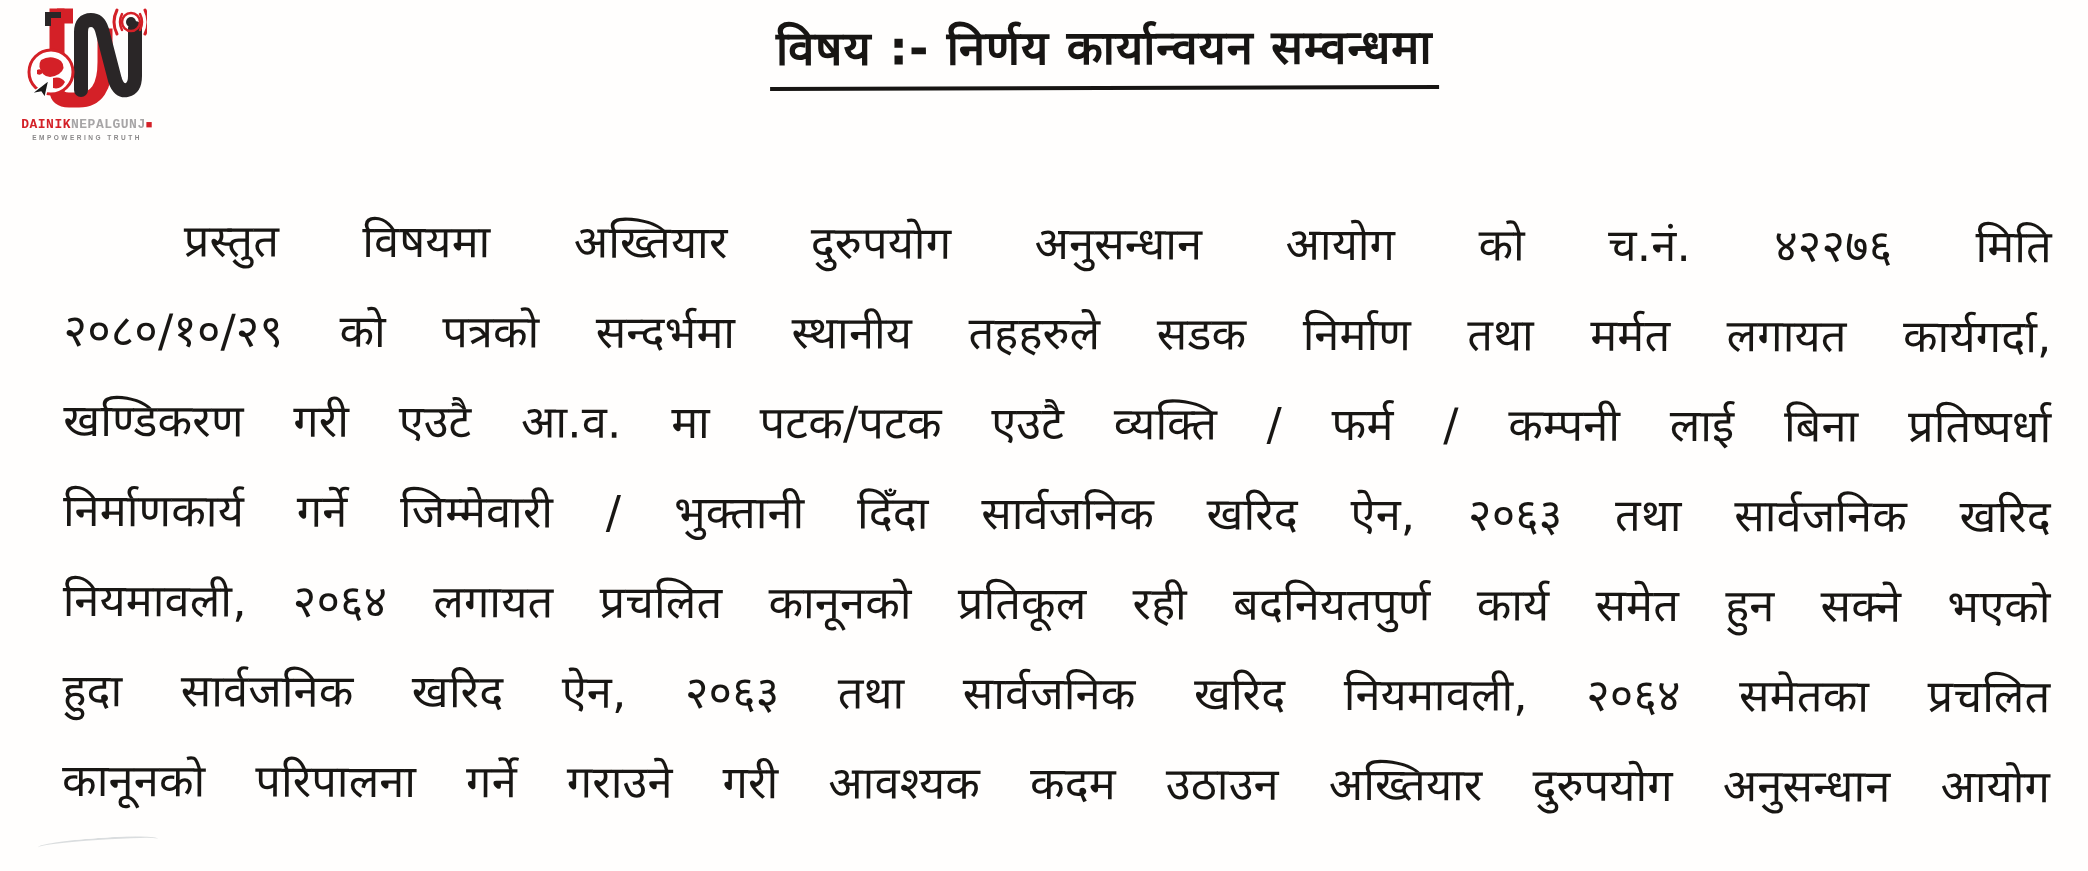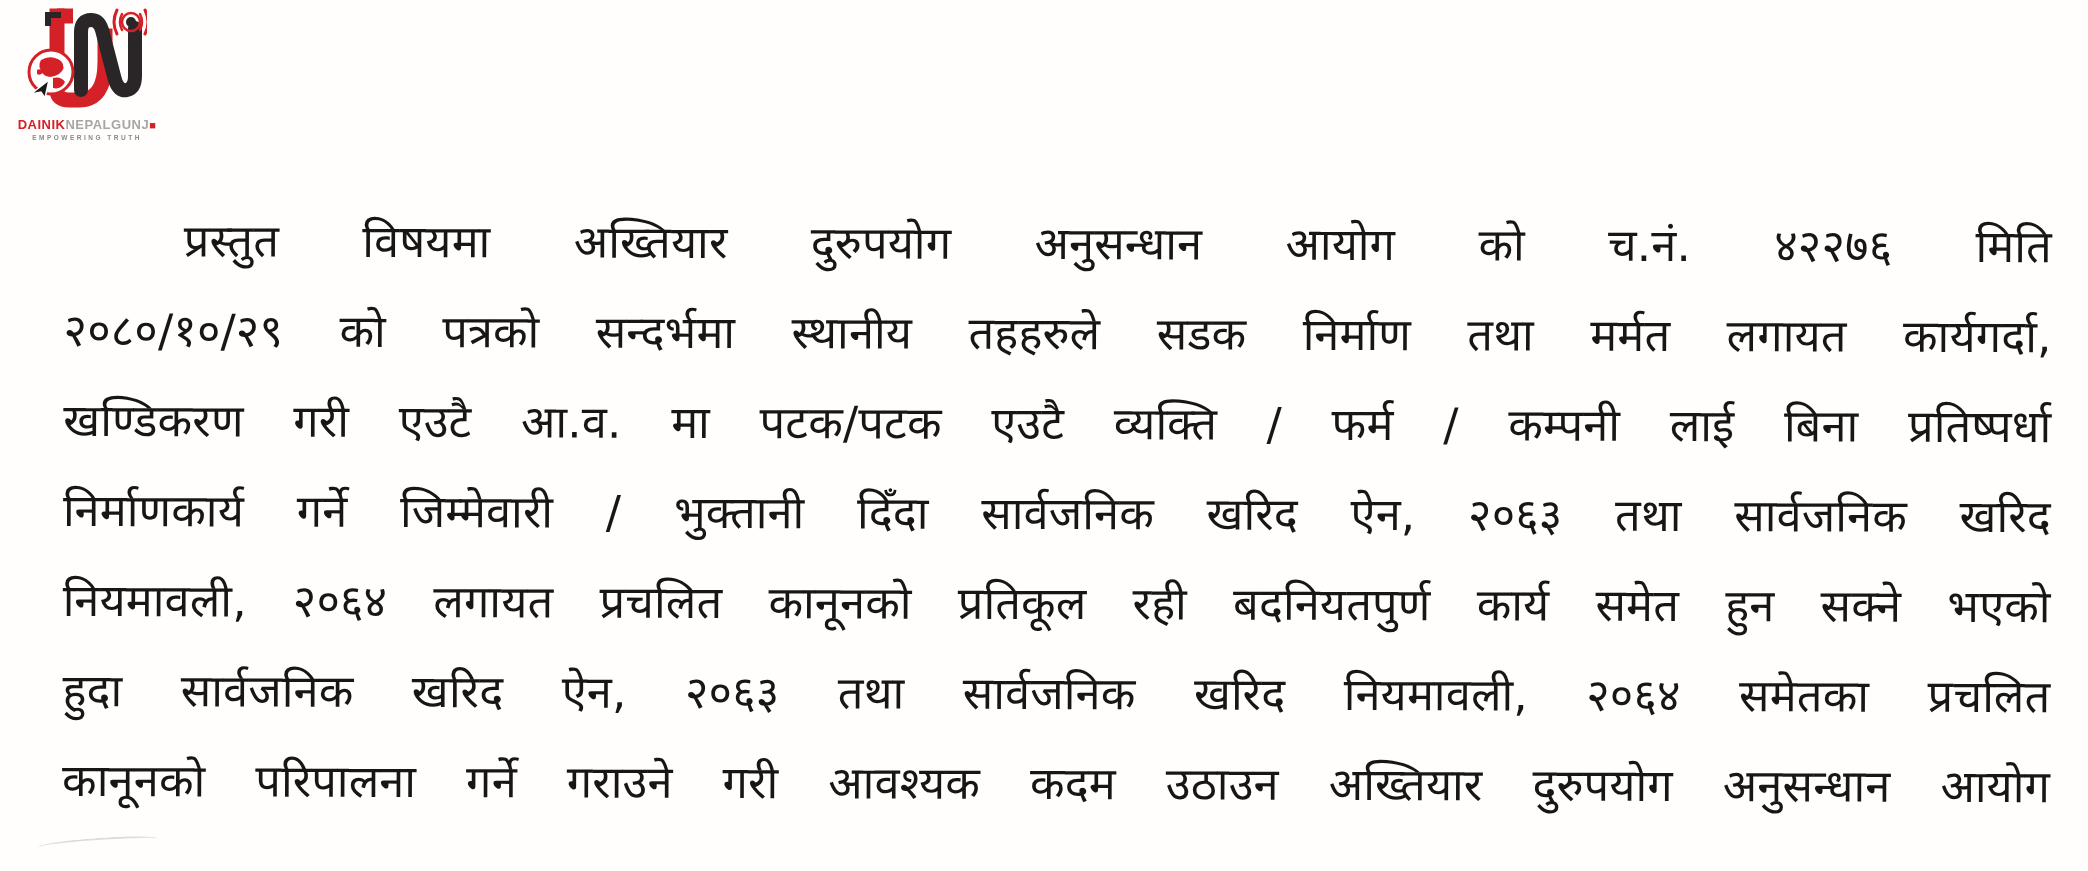--- a/index.html
+++ b/index.html
@@ -19,21 +19,21 @@
   
   .logo {
     position: absolute;
     top: 6px; left: 12px;
     width: 150px;
     text-align: center;
     user-select: none;
   }
   .logo svg { display: block; margin: 0 auto; }
   .logo-wordmark {
-    font-family: Liberation Sans, sans-serif;
+    font-family: Liberation Mono, monospace;
     font-size: 13px;
     font-weight: bold;
     letter-spacing: 0.5px;
     line-height: 1.1;
     white-space: nowrap;
   }
   .logo-wordmark .w1 { color: #d42027; }
   .logo-wordmark .w2 { color: #a7a5a6; }
   .logo-wordmark .sq { color: #d42027; font-size: 11px; }
   .logo-tagline {
@@ -124,20 +124,23 @@
       <circle cx="104" cy="16" r="9" fill="none" stroke="#d42027" stroke-width="2.5"></circle>
       <path d="M90 4 Q84 16 90 28" fill="none" stroke="#d42027" stroke-width="3" stroke-linecap="round"></path>
       <path d="M118 4 Q124 16 118 28" fill="none" stroke="#d42027" stroke-width="3" stroke-linecap="round"></path>
       <path d="M95 8 Q91 16 95 24" fill="none" stroke="#d42027" stroke-width="2.5" stroke-linecap="round"></path>
       <path d="M113 8 Q117 16 113 24" fill="none" stroke="#d42027" stroke-width="2.5" stroke-linecap="round"></path>
     </svg>
     <div class="logo-wordmark"><span class="w1">DAINIK</span><span class="w2">NEPALGUNJ</span><span class="sq">■</span></div>
     <div class="logo-tagline">EMPOWERING TRUTH</div>
   </div>
 
+  <div class="title-row">
+    <span class="doc-title">विषय :- निर्णय कार्यान्वयन सम्वन्धमा</span>
+  </div>
 
   <div class="body-text">
     <div class="tline indent">प्रस्तुत विषयमा अख्तियार दुरुपयोग अनुसन्धान आयोग को च.नं. ४२२७६ मिति</div>
     <div class="tline">२०८०/१०/२९ को पत्रको सन्दर्भमा स्थानीय तहहरुले सडक निर्माण तथा मर्मत लगायत कार्यगर्दा,</div>
     <div class="tline">खण्डिकरण गरी एउटै आ.व. मा पटक/पटक एउटै व्यक्ति / फर्म / कम्पनी लाई बिना प्रतिष्पर्धा</div>
     <div class="tline">निर्माणकार्य गर्ने जिम्मेवारी / भुक्तानी दिँदा सार्वजनिक खरिद ऐन, २०६३ तथा सार्वजनिक खरिद</div>
     <div class="tline">नियमावली, २०६४ लगायत प्रचलित कानूनको प्रतिकूल रही बदनियतपुर्ण कार्य समेत हुन सक्ने भएको</div>
     <div class="tline">हुदा सार्वजनिक खरिद ऐन, २०६३ तथा सार्वजनिक खरिद नियमावली, २०६४ समेतका प्रचलित</div>
     <div class="tline">कानूनको परिपालना गर्ने गराउने गरी आवश्यक कदम उठाउन अख्तियार दुरुपयोग अनुसन्धान आयोग</div>
   </div>

